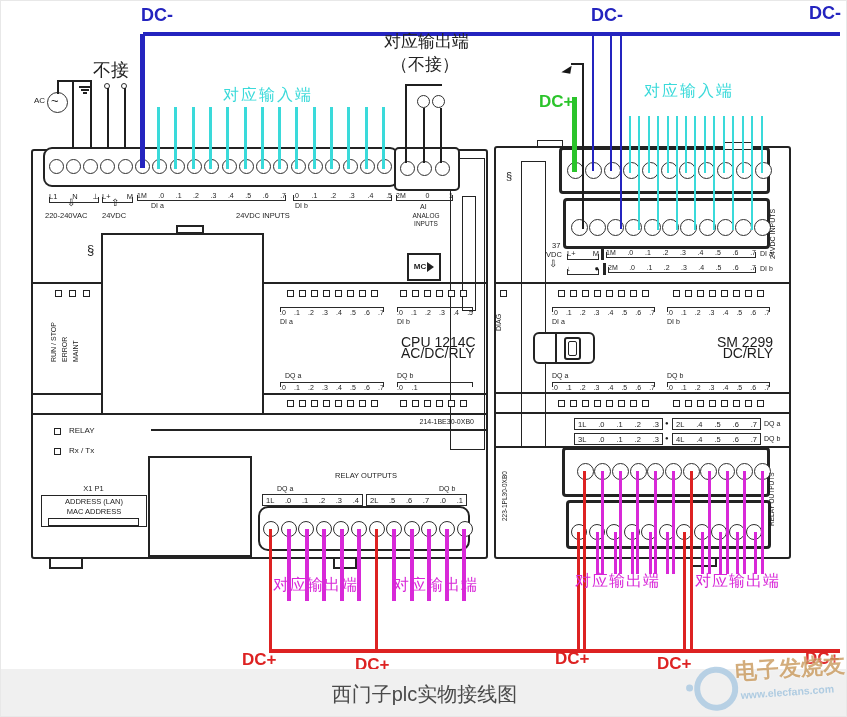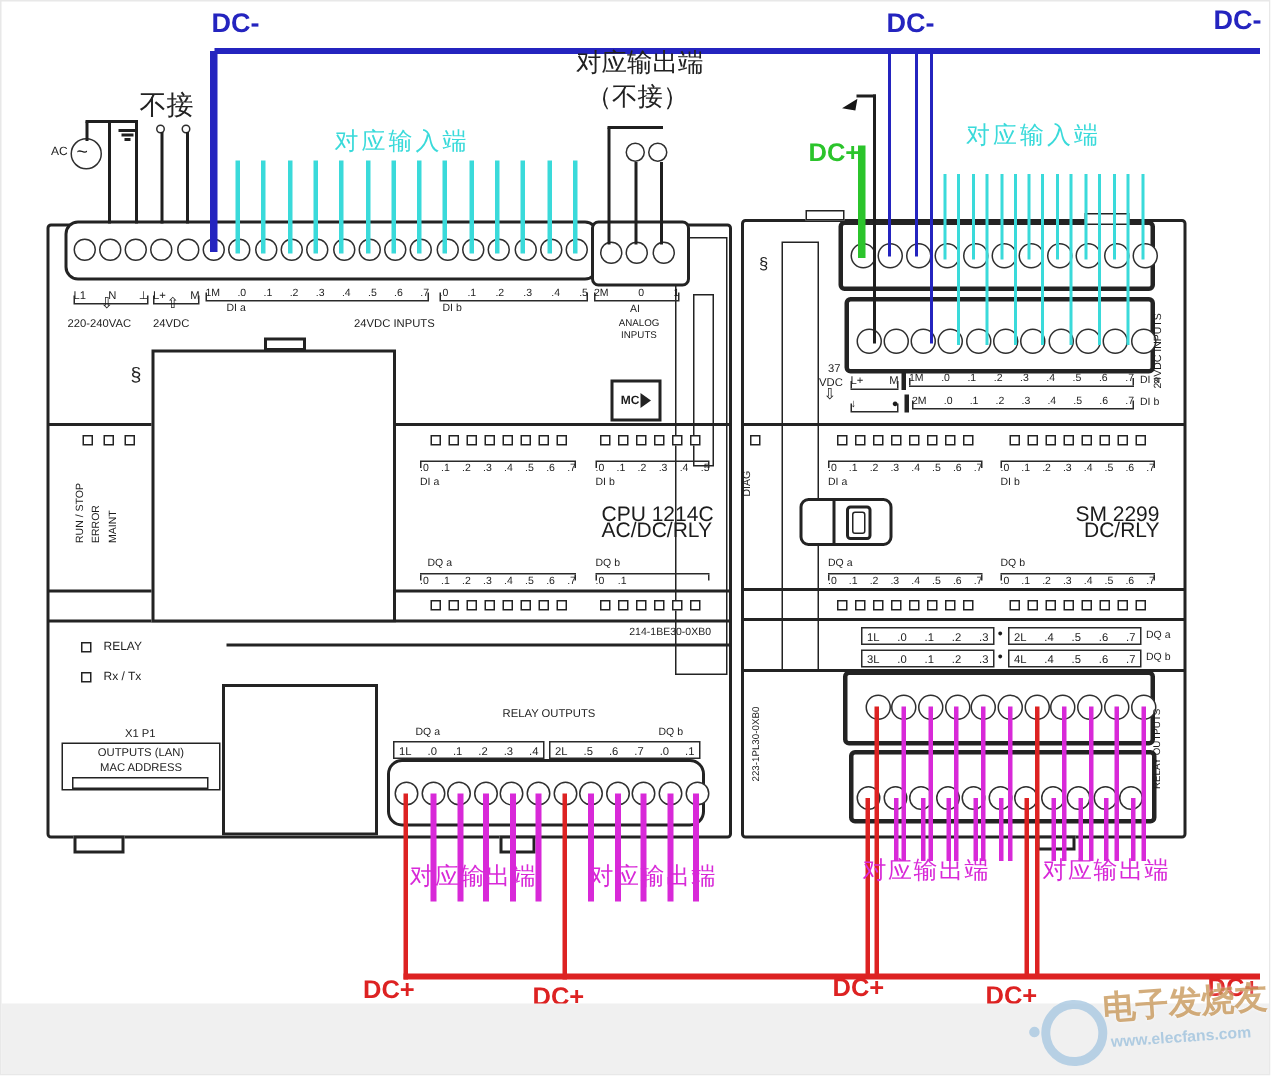--- a/index.html
+++ b/index.html
@@ -430,21 +430,21 @@
   <div class="t f7" style="left:396px;top:371px;">DQ b</div>
   <div class="ticks ticks-left btop f7" style="left:396px;top:381px;width:76px;">
       <span>.0</span>
       <span>.1</span>
     </div>
   <div class="t f7 rgt" style="left:406px;top:417px;width:67px;">214-1BE30-0XB0</div>
 
   <div class="t f8" style="left:68px;top:426px;">RELAY</div>
   <div class="t f8" style="left:68px;top:446px;">Rx / Tx</div>
   <div class="t f75 ctr" style="left:55px;top:484px;width:75px;">X1 P1</div>
-  <div class="t f75 ctr" style="left:43px;top:497px;width:100px;">OUTPUTS (LAN)</div>
+  <div class="t f75 ctr" style="left:43px;top:497px;width:100px;">ADDRESS (LAN)</div>
   <div class="t f75 ctr" style="left:43px;top:507px;width:100px;">MAC ADDRESS</div>
 
   <div class="t f75 ctr" style="left:305px;top:471px;width:120px;">RELAY OUTPUTS</div>
   <div class="t f7" style="left:276px;top:484px;">DQ a</div>
   <div class="ticks boxed f75" style="left:261px;top:493px;width:101px;height:12px;">
       <span>1L</span>
       <span>.0</span>
       <span>.1</span>
       <span>.2</span>
       <span>.3</span>
@@ -587,20 +587,21 @@
   <div class="t maglbl" style="left:392px;top:576px;">对应输出端</div>
   <div class="t maglbl" style="left:574px;top:572px;">对应输出端</div>
   <div class="t maglbl" style="left:694px;top:572px;">对应输出端</div>
   <div class="t dcpr" style="left:241px;top:650px;">DC+</div>
   <div class="t dcpr" style="left:354px;top:655px;">DC+</div>
   <div class="t dcpr" style="left:554px;top:649px;">DC+</div>
   <div class="t dcpr" style="left:656px;top:654px;">DC+</div>
   <div class="t dcpr" style="left:804px;top:649px;">DC+</div>
 
   <div class="caption-strip"></div>
+  <div class="caption-text">西门子plc实物接线图</div>
   <div class="wm">
     <div class="wm-circle"></div>
     <div class="wm-dot"></div>
     <div class="wm-brand">电子发烧友</div>
     <div class="wm-url">www.elecfans.com</div>
   </div>
 
 </div>
 
 </body></html>

